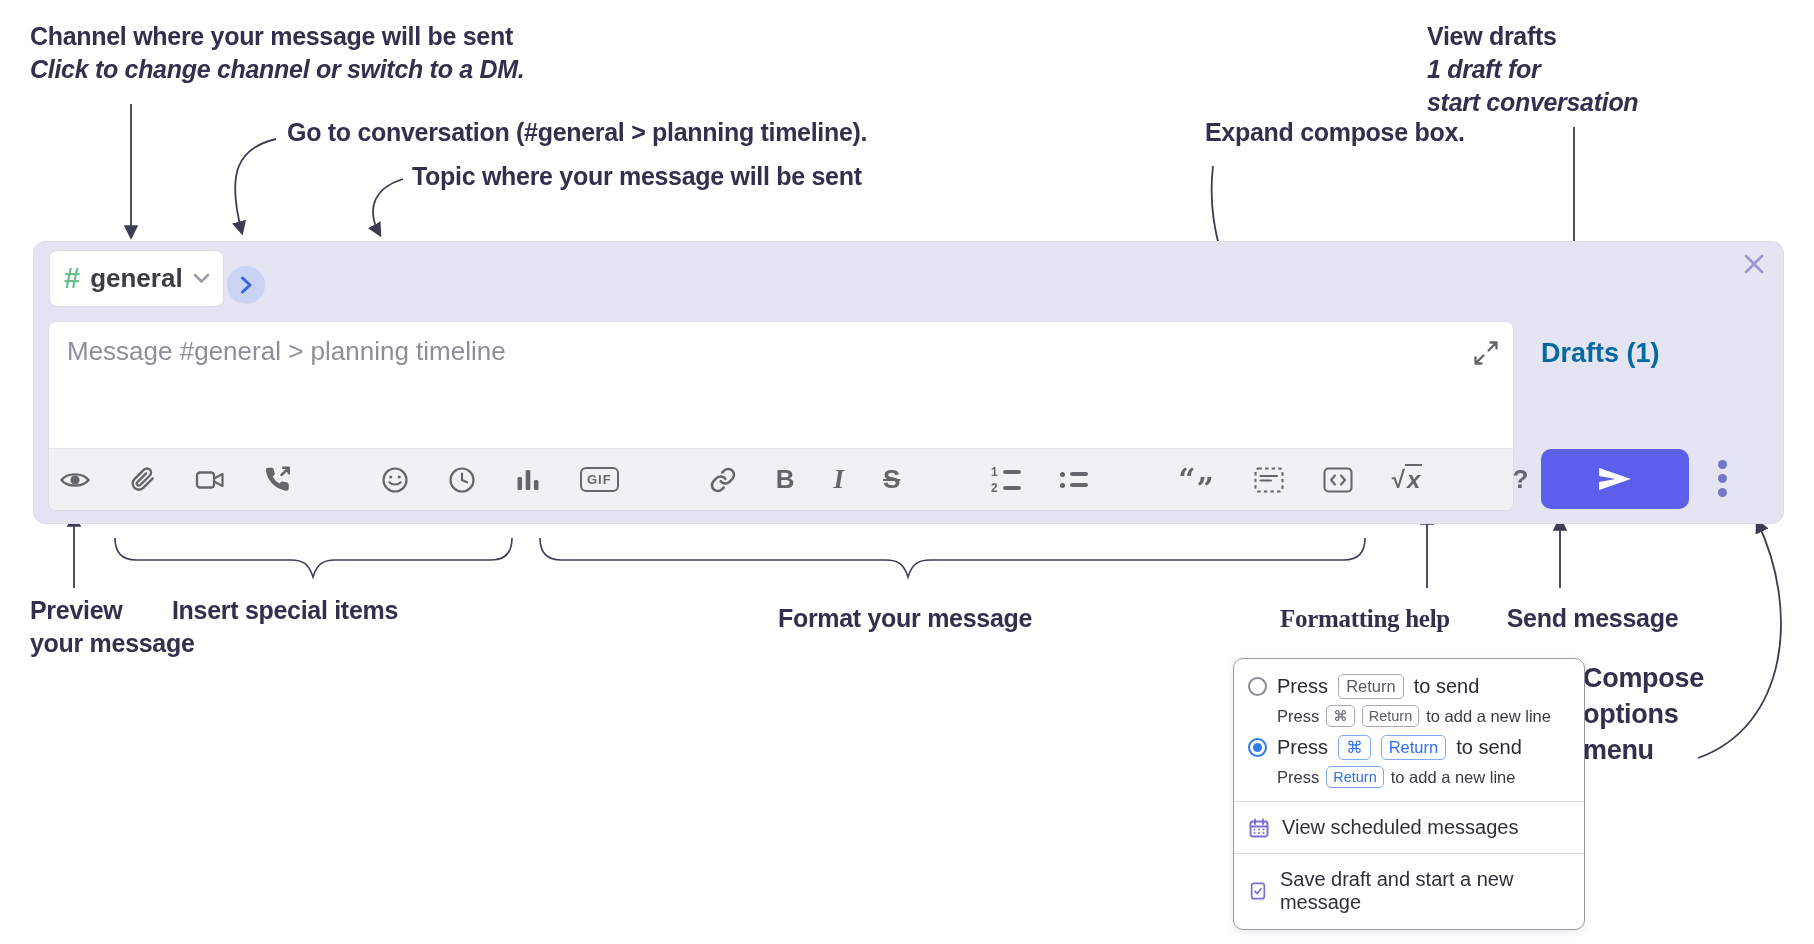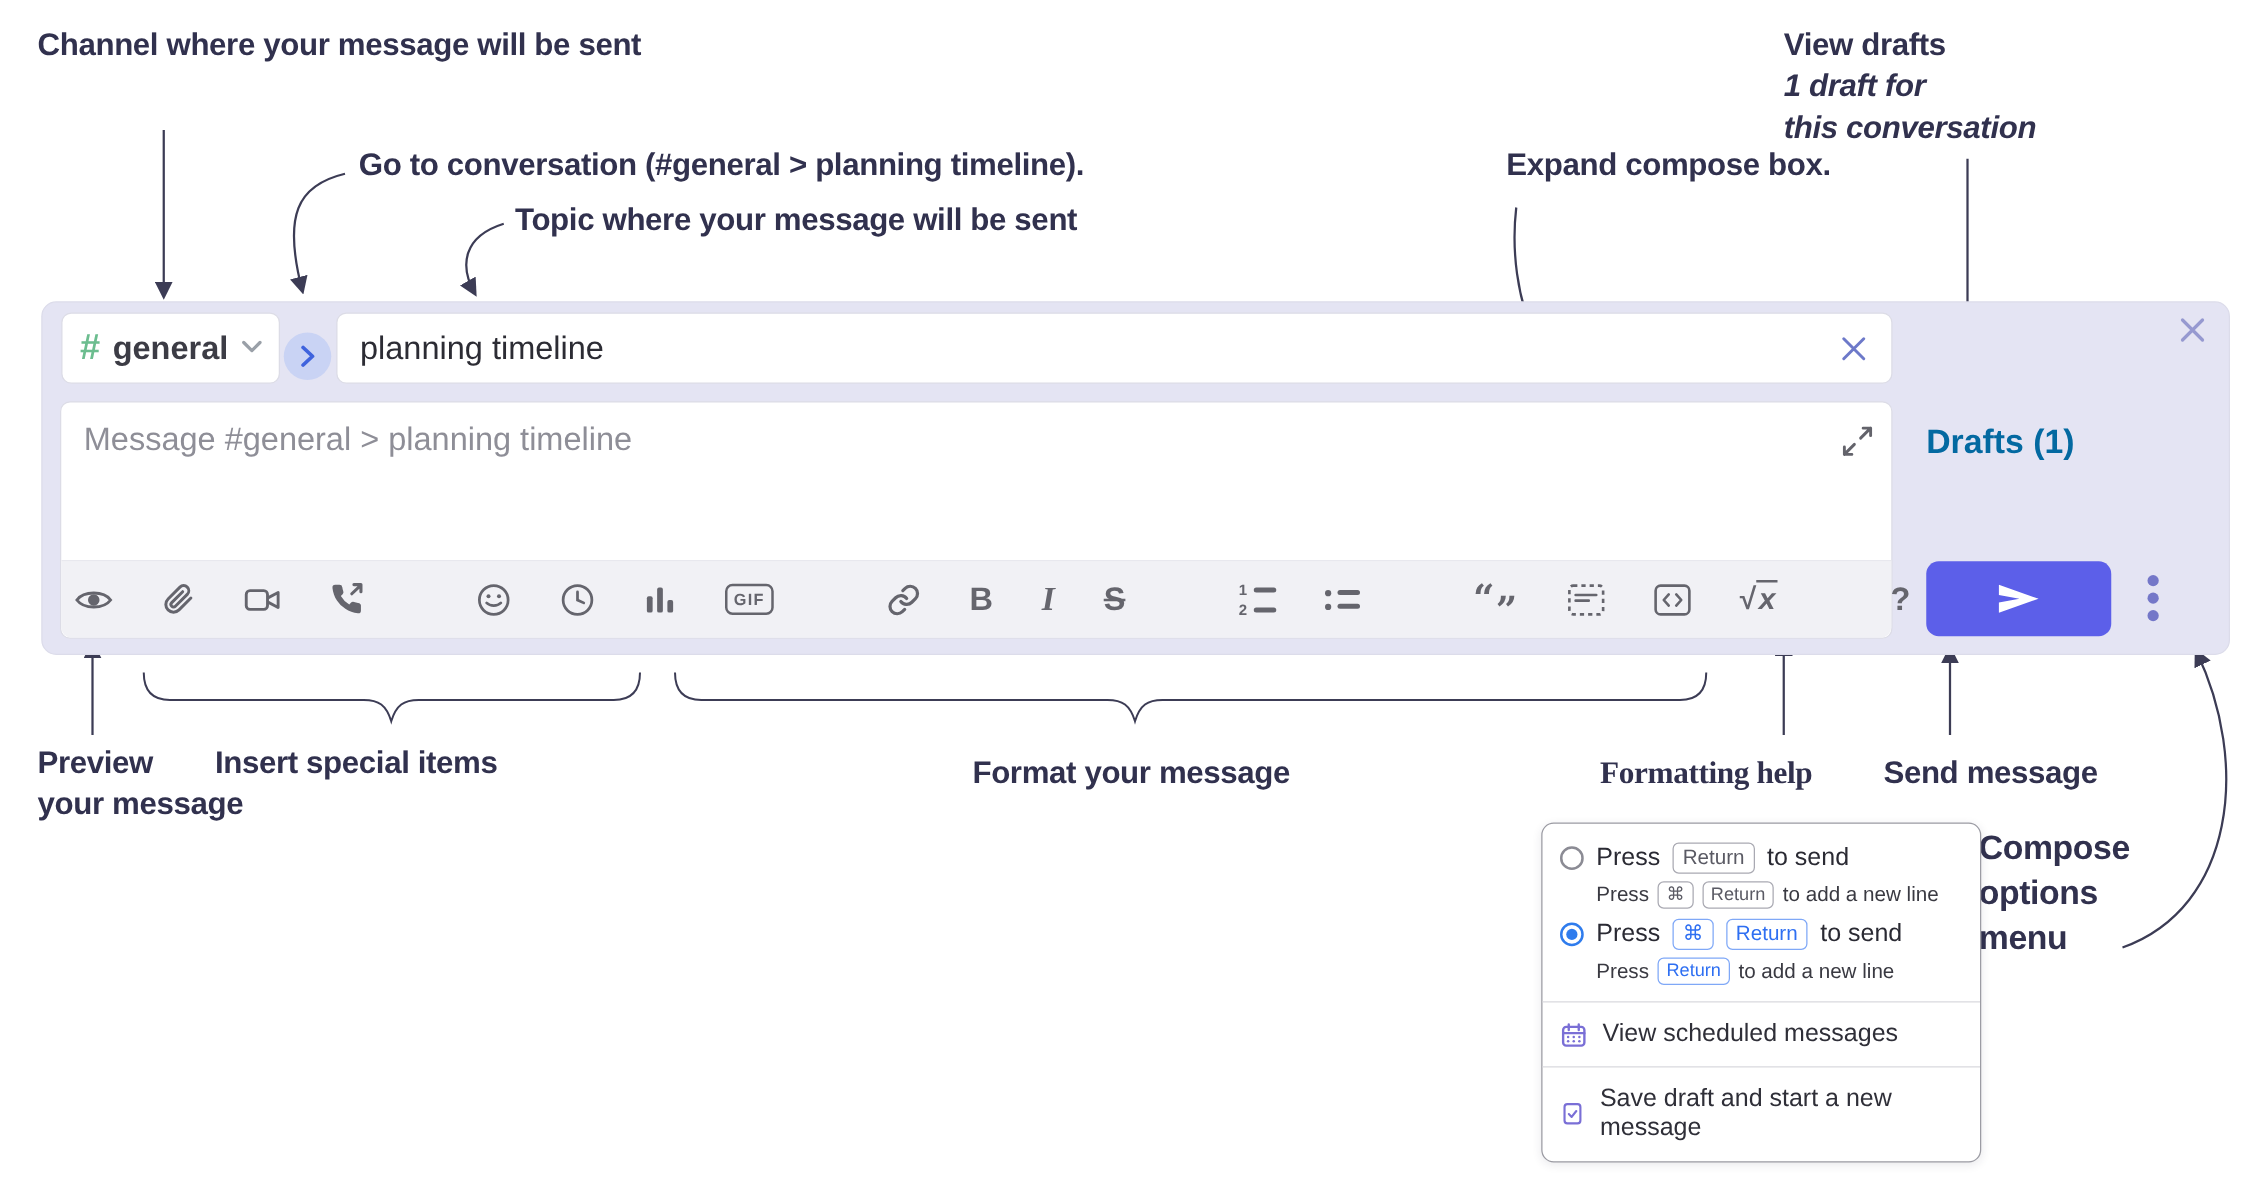--- a/index.html
+++ b/index.html
@@ -96,38 +96,39 @@
       <path d="M 1427 588 L 1427 513" marker-end="url(#ah)"></path>
       <path d="M 1560 588 L 1560 519" marker-end="url(#ah)"></path>
       <path d="M 1698 758 C 1788 726 1800 610 1757 521" marker-end="url(#ah)"></path>
       <path stroke-width="1.6" d="M 115 538 C 115 552 121 560 136 560 L 291 560 C 303 560 309 564 313 577 C 317 564 323 560 335 560 L 491 560 C 506 560 512 552 512 538"></path>
       <path stroke-width="1.6" d="M 540 538 C 540 552 546 560 561 560 L 886 560 C 898 560 904 564 908 577 C 912 564 918 560 930 560 L 1344 560 C 1359 560 1365 552 1365 538"></path>
     </g>
   </svg>
 
   <div class="note" style="left:30px;top:20px;">
     <div><b>Channel</b><span> where your message will be sent</span></div>
+    <div class="it">Click to change channel or switch to a DM.</div>
   </div>
 
   <div class="note" style="left:287px;top:116px;">
     <b>Go to</b><span> conversation (#general &gt; planning timeline).</span>
   </div>
 
   <div class="note" style="left:412px;top:160px;">
     <b>Topic</b><span> where your message will be sent</span>
   </div>
 
   <div class="note" style="left:1205px;top:116px;">
     <b>Expand</b><span> compose box.</span>
   </div>
 
   <div class="note" style="left:1427px;top:20px;">
     <div><span>View </span><b>drafts</b></div>
     <div class="it">1 draft for</div>
-    <div class="it">this conversation</div>
+    <div class="it">start conversation</div>
   </div>
 
   <div class="note" style="left:30px;top:594px;">
     <div><b>Preview</b></div>
     <div>your message</div>
   </div>
 
   <div class="note center" style="left:120px;top:594px;width:330px;">
     <b>Insert</b><span> special items</span>
   </div>
@@ -161,28 +162,20 @@
           </svg>
       </span>
     </div>
 
     <div class="narrow-btn">
       <svg width="12" height="18" viewBox="0 0 12 18">
           <path d="M2.5 2 L10 9 L2.5 16" fill="none" stroke="#3f63dd" stroke-width="3" stroke-linecap="round" stroke-linejoin="round"></path>
         </svg>
     </div>
 
-    <div class="whitebox topic-box">
-      <span class="topic-text">planning timeline</span>
-      <span class="clearx">
-        <svg width="24" height="24" viewBox="0 0 24 24">
-            <path d="M4 4 L20 20 M20 4 L4 20" stroke="#6d79c9" stroke-width="2.4" stroke-linecap="round"></path>
-          </svg>
-      </span>
-    </div>
 
     <span class="close-x">
       <svg width="30" height="30" viewBox="0 0 30 30">
           <path d="M7 7 L23 23 M23 7 L7 23" stroke="#9699d0" stroke-width="2.6" stroke-linecap="round"></path>
         </svg>
     </span>
 
     <div class="message-box">
       <span class="placeholder">Message #general &gt; planning timeline</span>
       <span class="expand-ic">

